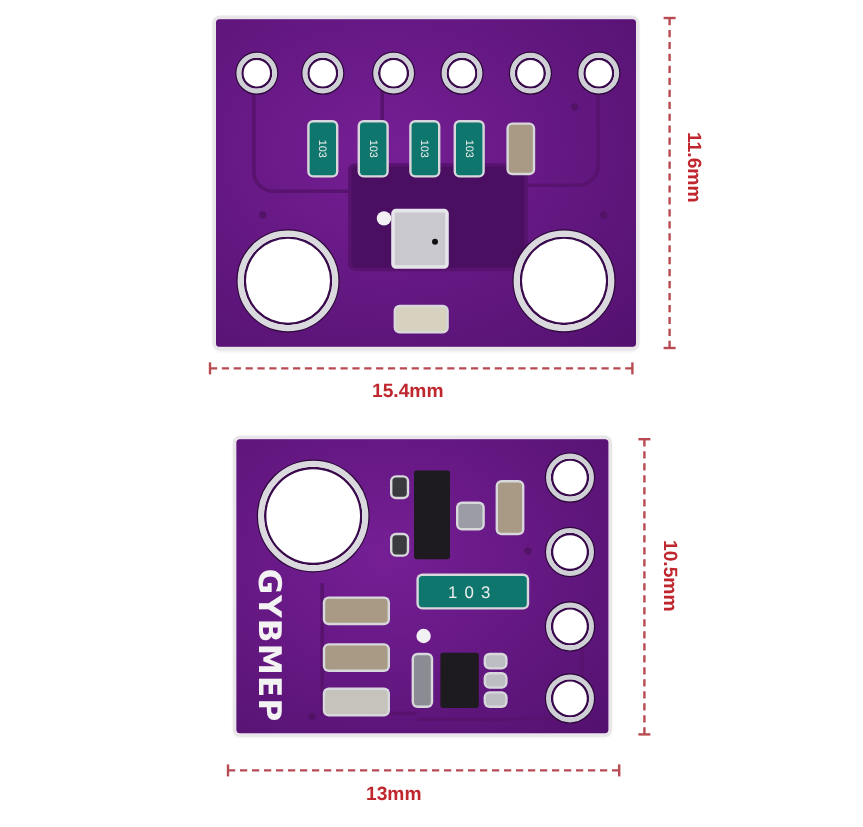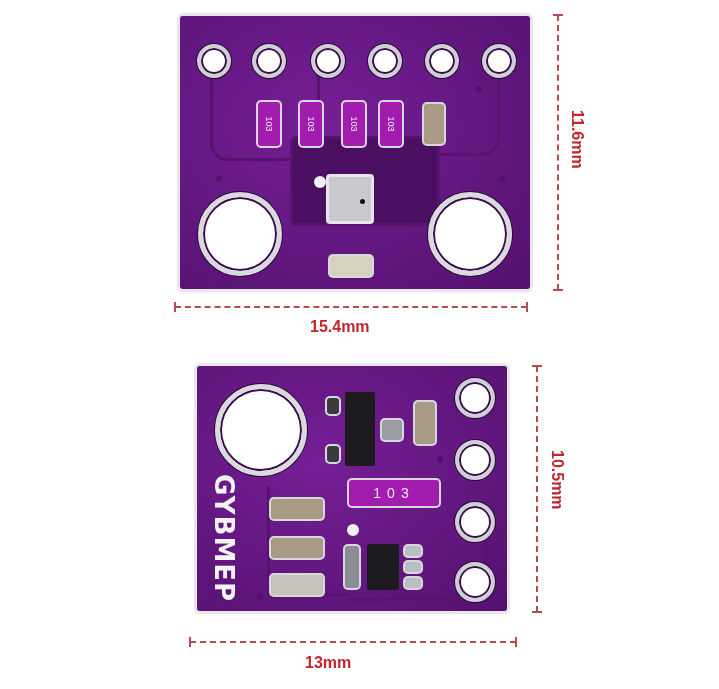--- a/index.html
+++ b/index.html
@@ -1,21 +1,21 @@
 <!DOCTYPE html>
 <html><head>
 <meta charset="utf-8">
 <style>
   html, body { margin: 0; padding: 0; background: #ffffff; }
   body { width: 719px; height: 689px; position: relative; overflow: hidden; font-family: "Liberation Sans", sans-serif; }
   .board { position: absolute; background: #6a1a8a; border-radius: 3px; box-shadow: 0 0 0 3px #e9e6ea, 0 1px 4px rgba(0,0,0,0.25); overflow: hidden; }
   .board::before { content: ""; position: absolute; inset: 0; background: radial-gradient(ellipse at 40% 40%, rgba(140,40,170,0.35), rgba(40,0,60,0.35)); pointer-events: none; }
   .pad { position: absolute; border-radius: 50%; background: #ffffff; border: 4px solid #cfcfd6; box-shadow: 0 0 0 2px #3a0b4c inset, 0 0 0 1px #2b0838; box-sizing: border-box; }
   .pad.big { border-width: 5px; border-color: #d9d9de; }
-  .smd { position: absolute; background: #a21caf; border-radius: 3px; box-shadow: 0 0 0 2px #d8d8dc; }
+  .smd { position: absolute; background: #0f766e; border-radius: 3px; box-shadow: 0 0 0 2px #d8d8dc; }
   .smd.cap { background: #a89a84; }
   .smd .lbl { position: absolute; left: 50%; top: 50%; transform: translate(-50%,-50%) rotate(90deg); color: #eeeeee; font-size: 9px; font-family: "Liberation Sans", sans-serif; white-space: nowrap; }
   .trace { position: absolute; border: 3px solid #58136f; box-sizing: border-box; }
   .ic { position: absolute; background: #1d1b1f; border-radius: 2px; }
   .sensor { position: absolute; background: #c9c9cf; border: 3px solid #e5e5ea; border-radius: 4px; box-sizing: border-box; }
   .sensor .dot { position: absolute; width: 5px; height: 5px; border-radius: 50%; background: #111; }
   .dim { position: absolute; color: #c0262e; font-weight: bold; font-size: 16px; font-family: "Liberation Sans", sans-serif; white-space: nowrap; }
   .hline { position: absolute; border-top: 2px dashed #b84a52; height: 0; }
   .hline::before, .hline::after { content: ""; position: absolute; top: -6px; width: 2px; height: 10px; background: #b84a52; }
   .hline::before { left: -1px; } .hline::after { right: -1px; }

